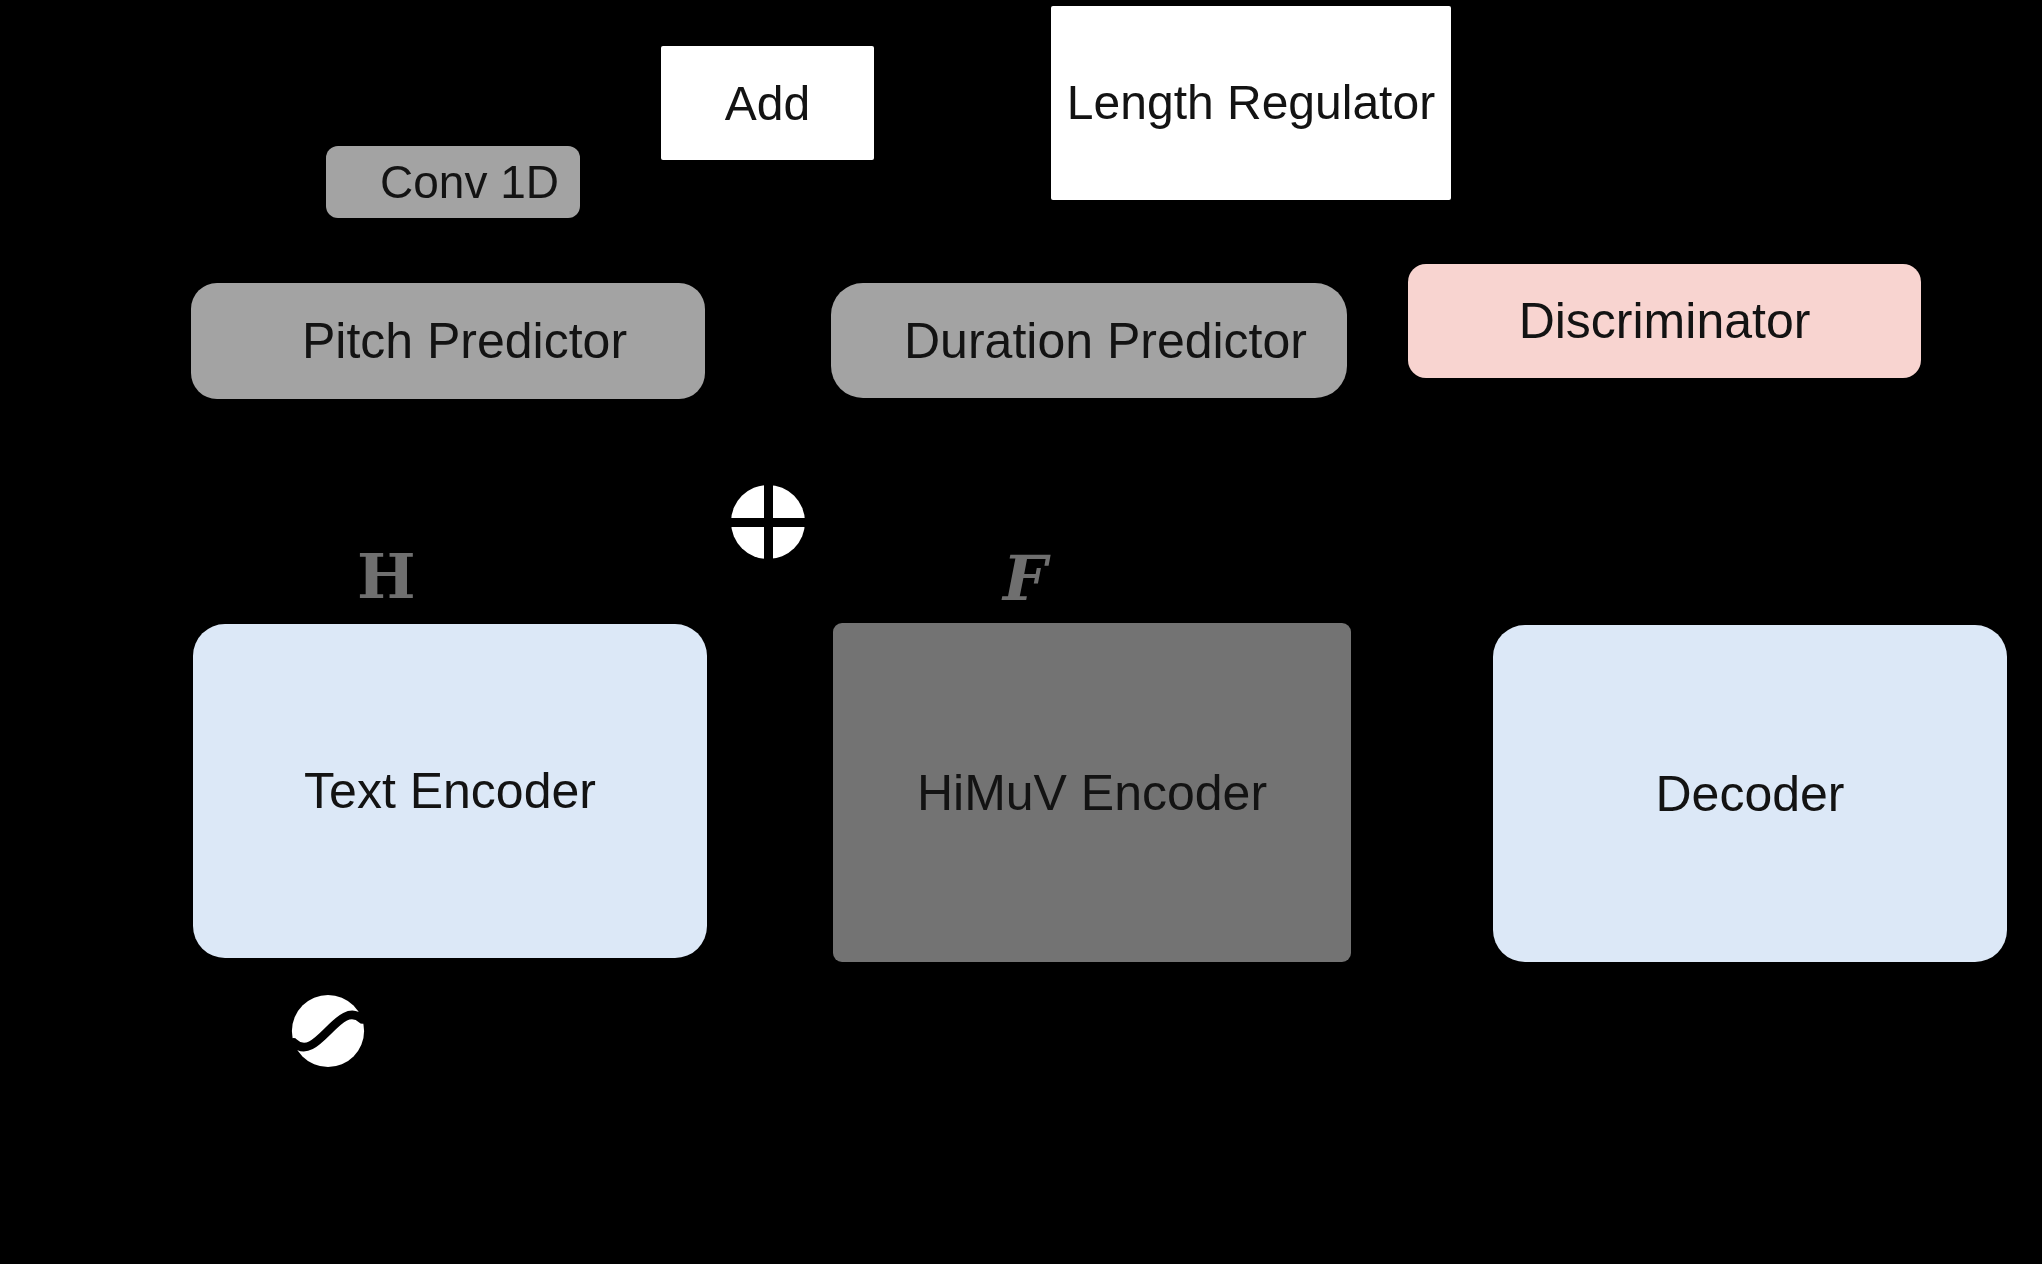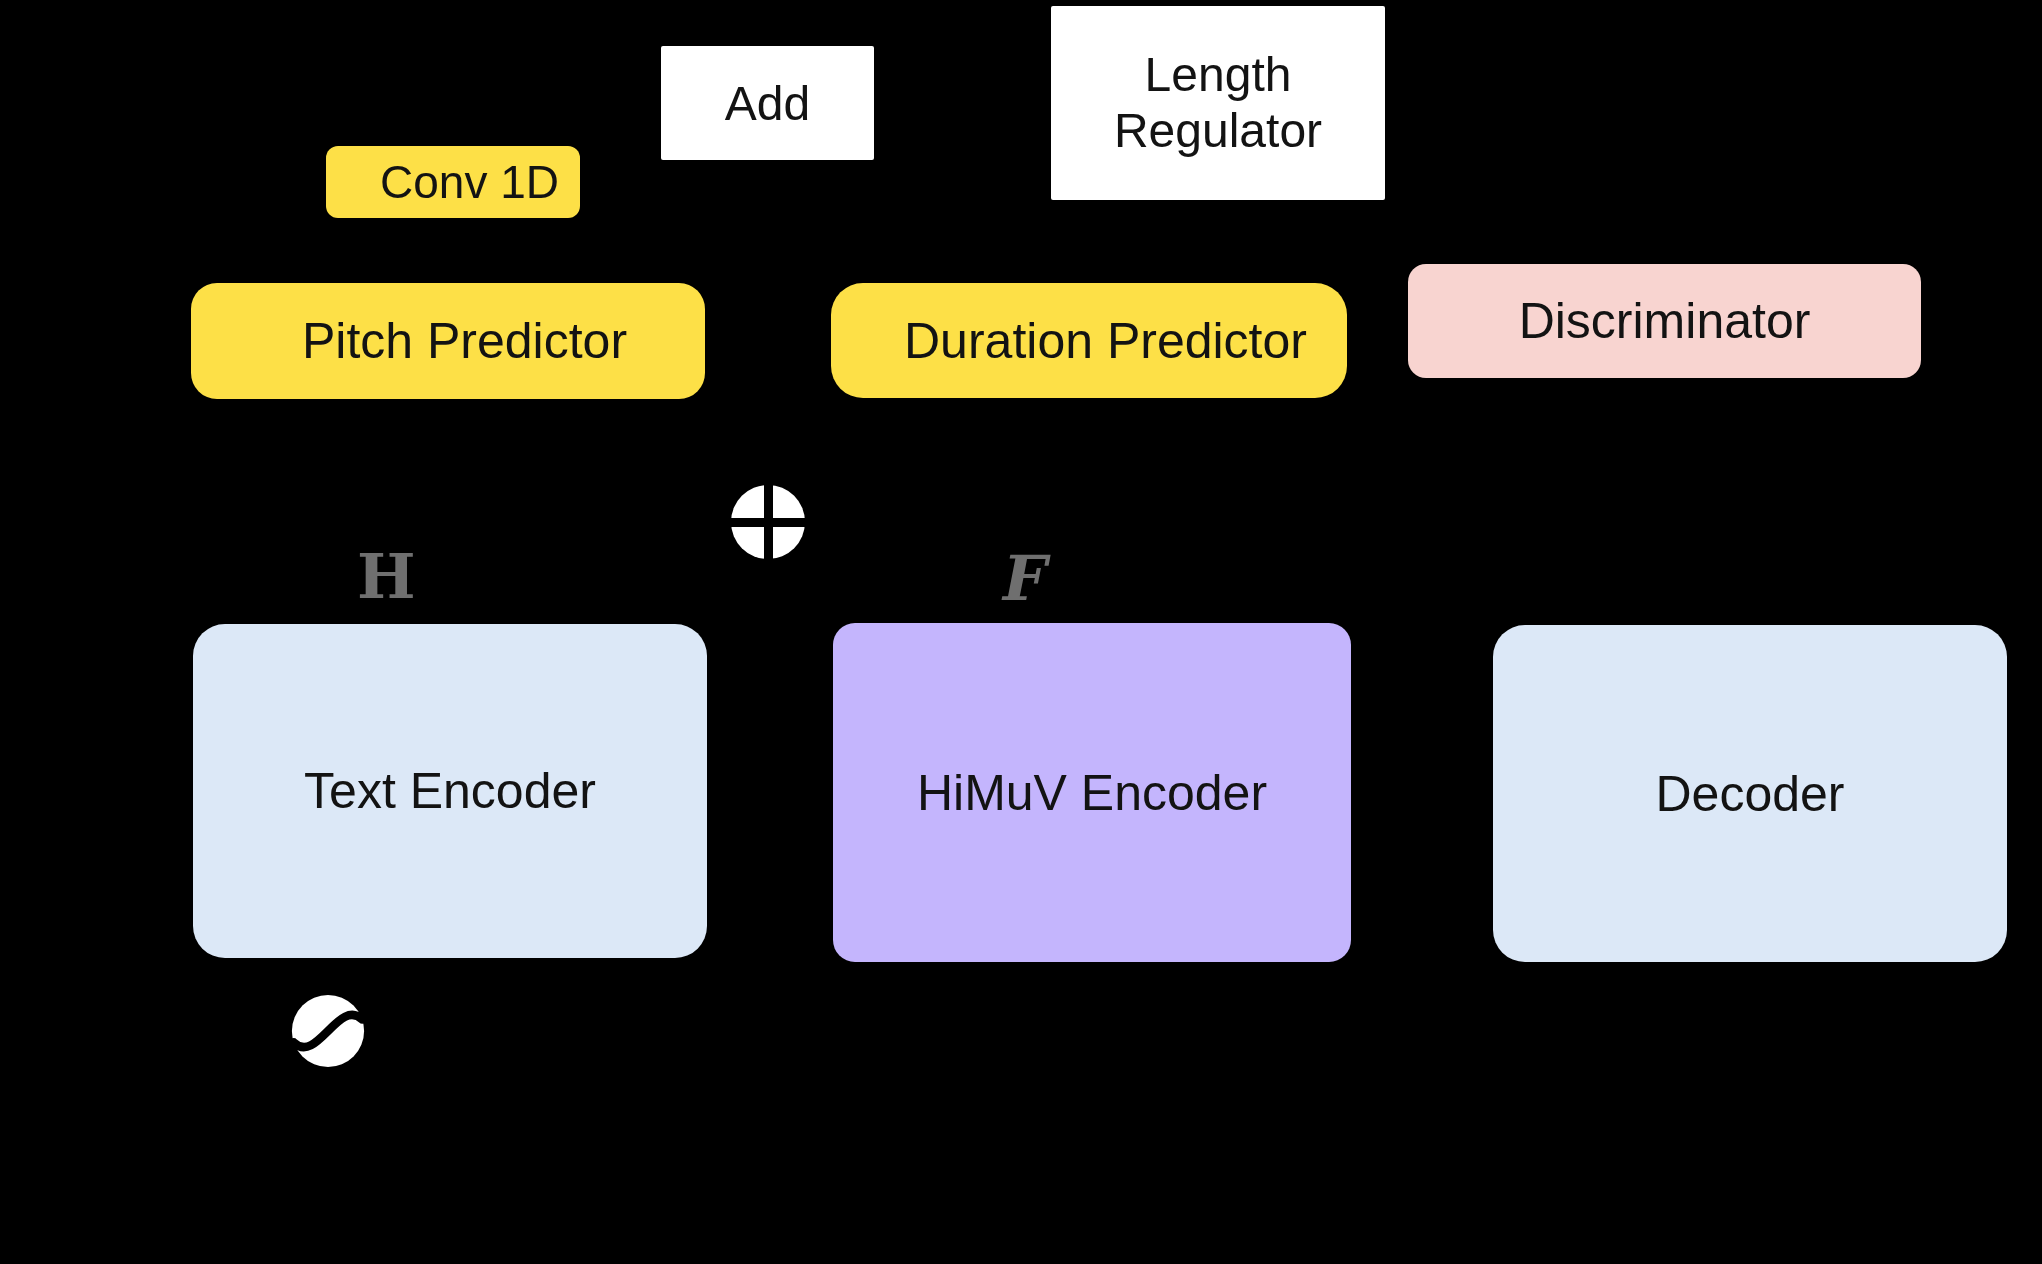--- a/index.html
+++ b/index.html
@@ -17,34 +17,34 @@
     display: flex;
     align-items: center;
     justify-content: center;
     text-align: center;
     color: #131313;
     box-sizing: border-box;
   }
   
   .white-box { background: #ffffff; border-radius: 2px; }
   .add-box    { left: 616px; top: 46px;  width: 213px; height: 114px; font-size: 48px; }
-  .lenreg-box { left: 1006px; top: 6px;  width: 334px; height: 194px; font-size: 48px; line-height: 1.17; }
+  .lenreg-box { left: 1006px; top: 6px;  width: 400px; height: 194px; font-size: 48px; line-height: 1.17; }
   
-  .lavender { background: #fde047; padding-left: 33px; }
+  .lavender { background: #a3a3a3; padding-left: 33px; }
   .conv1d-box   { left: 281px; top: 146px; width: 254px; height: 72px;  border-radius: 12px; font-size: 46px; }
   .pitch-box    { left: 146px; top: 283px; width: 514px; height: 116px; border-radius: 26px; font-size: 50px; justify-content: center; }
   .duration-box { left: 786px; top: 283px; width: 516px; height: 115px; border-radius: 32px; font-size: 50px; align-items: center; }
   
   .discrim-box  { left: 1363px; top: 264px; width: 513px; height: 114px; border-radius: 18px;
                   background: #f8d4d0; font-size: 50px; }
   
   .bigblue  { background: #dce8f7; border-radius: 32px; font-size: 50px; }
   .textenc-box { left: 148px;  top: 624px; width: 514px; height: 334px; }
   .himuv-box   { left: 788px;  top: 623px; width: 518px; height: 339px;
-                 background: #c4b5fd; border-radius: 22px; font-size: 50px; }
+                 background: #737373; border-radius: 9px; font-size: 50px; }
   .decoder-box { left: 1448px; top: 625px; width: 514px; height: 337px; }
   
   .adder { position: absolute; left: 678px; top: 477px; width: 90px; height: 90px; }
   .adder .disc {
     position: absolute; left: 8px; top: 8px; width: 74px; height: 74px;
     background: #ffffff; border-radius: 50%;
   }
   .adder .bar-v { position: absolute; left: 41px; top: 0;  width: 9px;  height: 90px; background: #000; }
   .adder .bar-h { position: absolute; left: 0;  top: 41px; width: 90px; height: 9px;  background: #000; }
   

